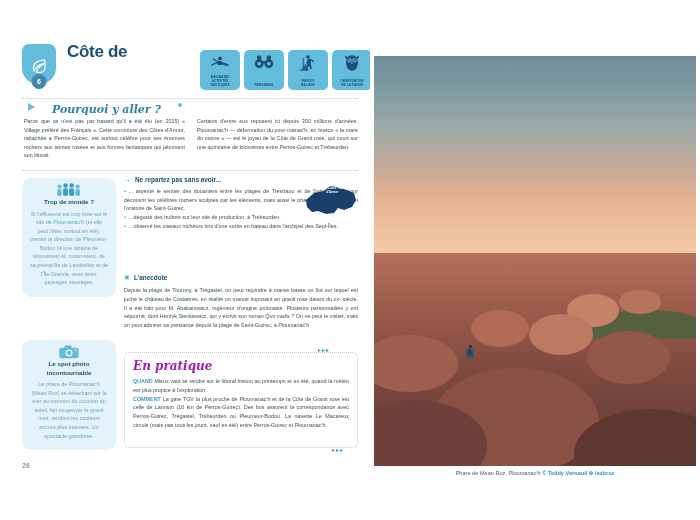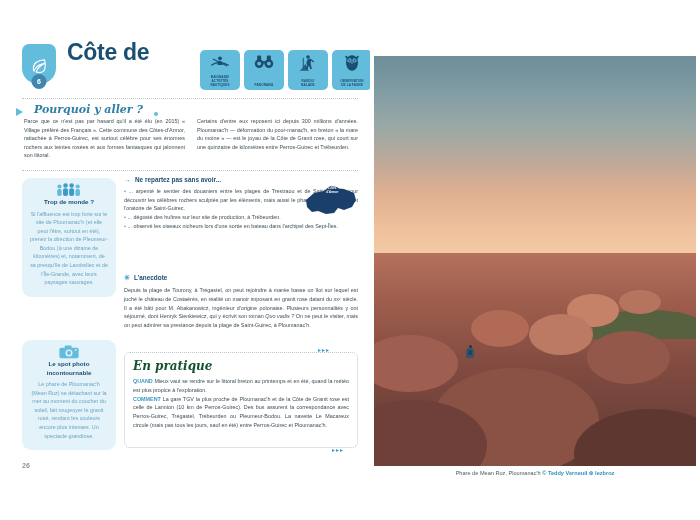--- a/index.html
+++ b/index.html
@@ -56,21 +56,21 @@
     color: #ffffff;
     font-size: 7px;
     font-weight: bold;
     line-height: 15px;
     text-align: center;
   }
   .main-title {
     position: absolute;
     left: 45px; top: -2px;
     color: #1b4f72;
-    font-size: 23px;
+    font-size: 17px;
     font-weight: bold;
     line-height: 20px;
     letter-spacing: -0.3px;
     width: 130px;
   }
   .badges {
     position: absolute;
     left: 178px; top: 6px;
     display: flex;
     gap: 4px;
@@ -103,24 +103,24 @@
     position: absolute;
     left: 22px;
     width: 336px;
     height: 1px;
     border-top: 1px dotted #b9c7cf;
   }
 
   
   .why-head {
     position: absolute;
-    left: 16px; top: 103px;
+    left: 28px; top: 103px;
     display: flex;
-    align-items: flex-end;
-    gap: 11px;
+    align-items: flex-start;
+    gap: 17px;
   }
   .why-tri {
     width: 0; height: 0;
     border-left: 7px solid #63bcdc;
     border-top: 4.5px solid transparent;
     border-bottom: 4.5px solid transparent;
   }
   .why-text {
     color: #2e7fa6;
     font-family: "DejaVu Serif", serif;
@@ -249,21 +249,21 @@
     left: 124px; top: 352px;
     width: 234px;
     min-height: 96px;
     border: 1px dotted #b9c7cf;
     border-radius: 6px;
     box-sizing: border-box;
     padding: 6px 8px 8px;
     background: #ffffff;
   }
   .pratique-title {
-    color: #14532d;
+    color: #a21caf;
     font-family: "DejaVu Serif", serif;
     font-style: italic;
     font-size: 12px;
     font-weight: bold;
     margin-bottom: 4px;
   }
   .pratique-body {
     color: #3e4e57;
     font-size: 5.4px;
     line-height: 8.8px;

